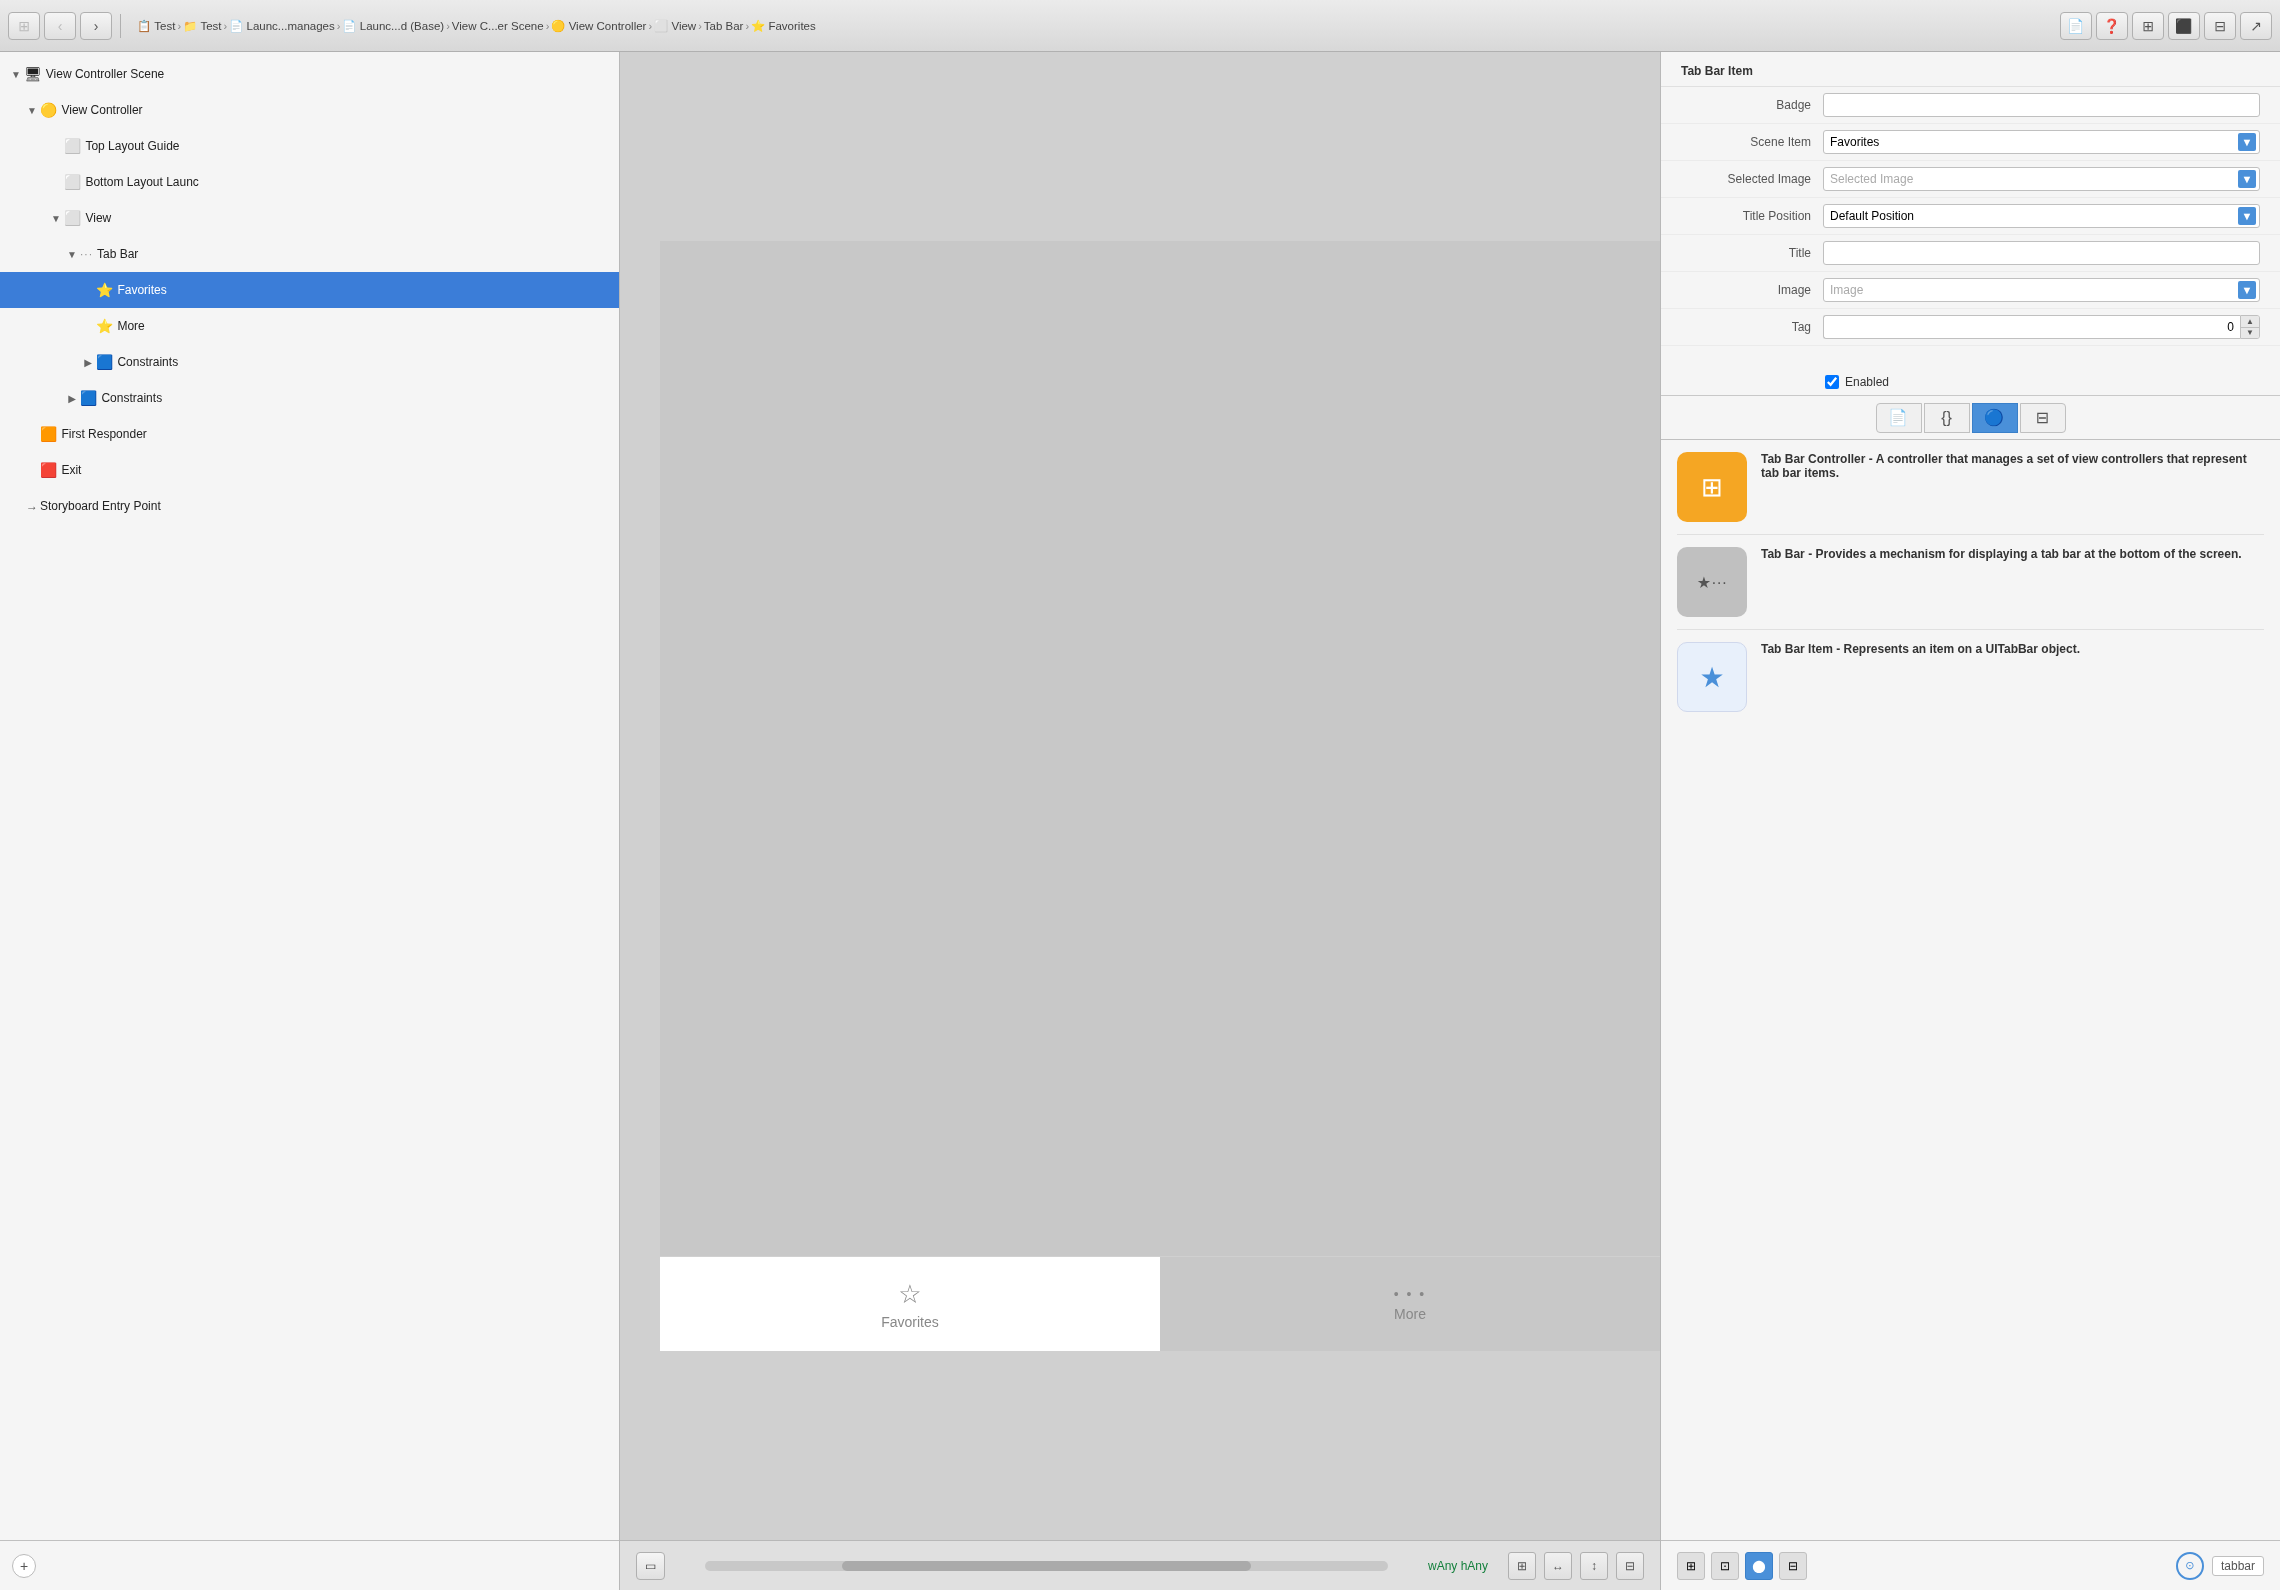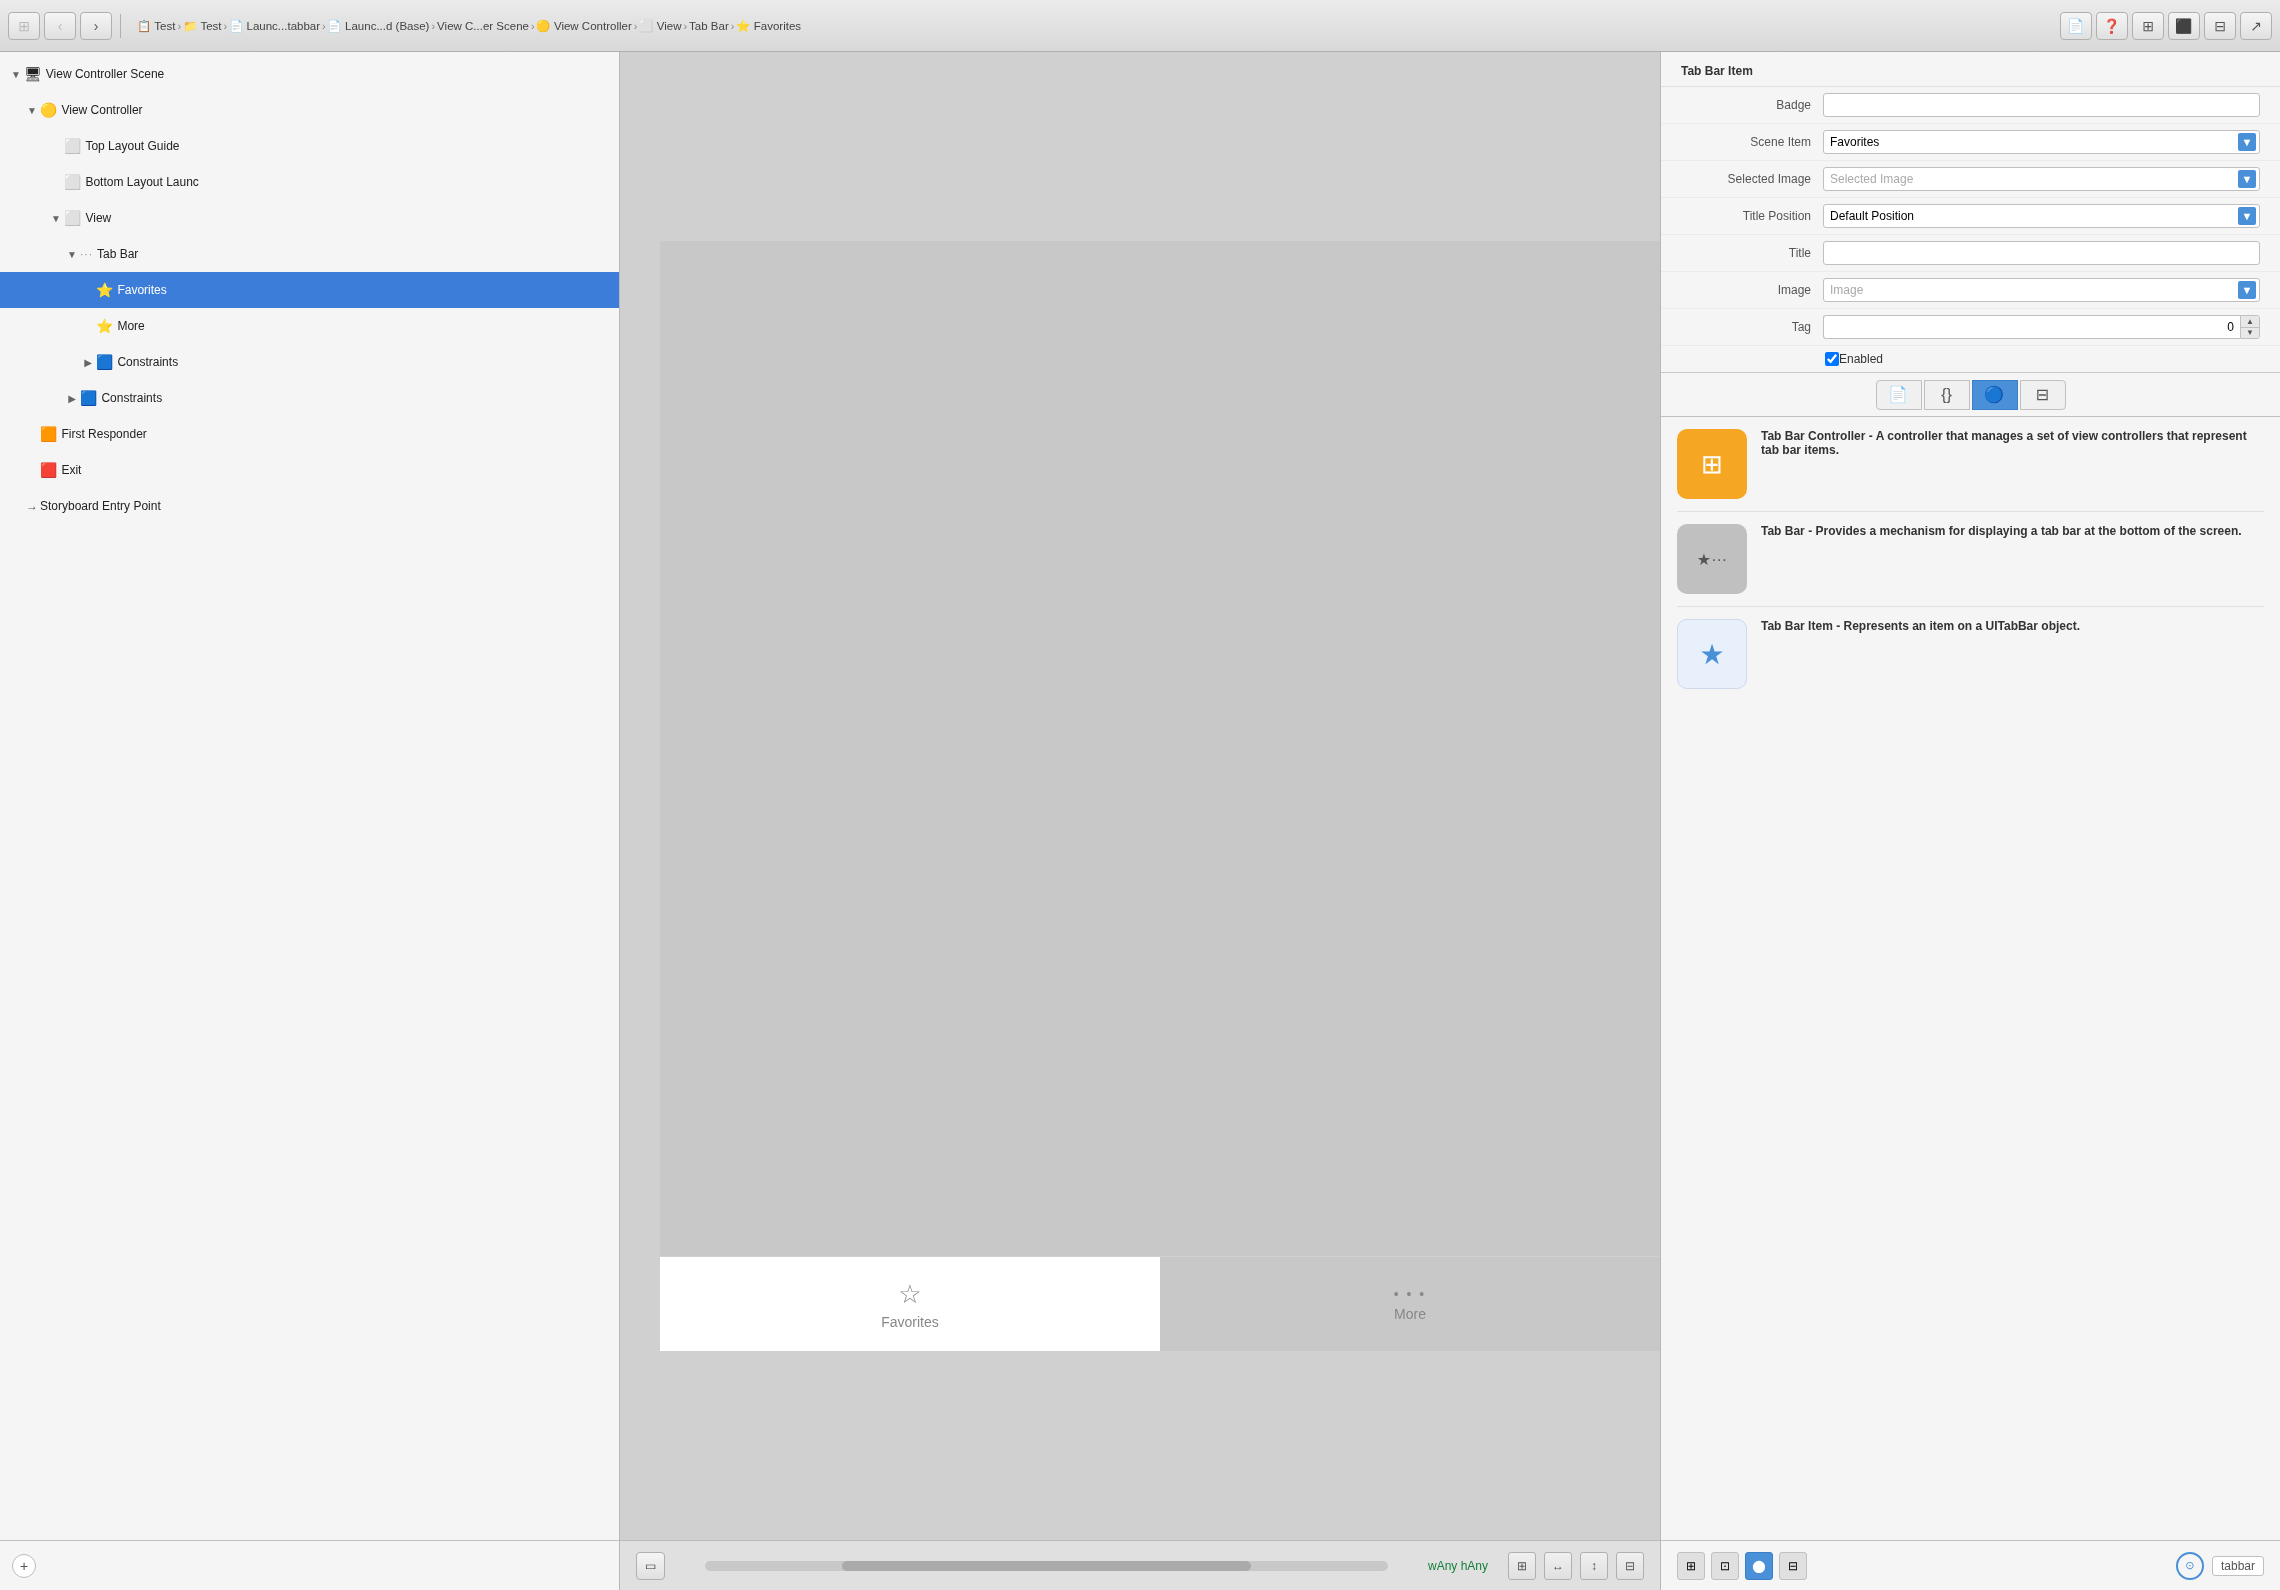--- a/index.html
+++ b/index.html
@@ -328,20 +328,22 @@
       font-size: 8px;
       color: #555;
       cursor: pointer;
       border-bottom: 1px solid #c0c0c0;
     }
     .stepper-btn:last-child { border-bottom: none; }
     .checkbox-row {
       display: flex;
       align-items: center;
       padding: 6px 20px 6px 164px;
+      gap: 6px;
+      margin-top: 23px;
     }
     .checkbox-row input[type="checkbox"] { width: 14px; height: 14px; cursor: pointer; }
     .checkbox-label { font-size: 12px; color: #333; }
 
     
     .inspector-tabs {
       height: 44px;
       display: flex;
       align-items: center;
       justify-content: center;
@@ -446,21 +448,21 @@
       <span>Test</span>
     </div>
     <span class="breadcrumb-sep">›</span>
     <div class="breadcrumb-item">
       <span>📁</span>
       <span>Test</span>
     </div>
     <span class="breadcrumb-sep">›</span>
     <div class="breadcrumb-item">
       <span>📄</span>
-      <span>Launc...tabbar</span>
+      <span>Launc...manages</span>
     </div>
     <span class="breadcrumb-sep">›</span>
     <div class="breadcrumb-item">
       <span>📄</span>
       <span>Launc...d (Base)</span>
     </div>
     <span class="breadcrumb-sep">›</span>
     <div class="breadcrumb-item">
       <span>View C...er Scene</span>
     </div>

